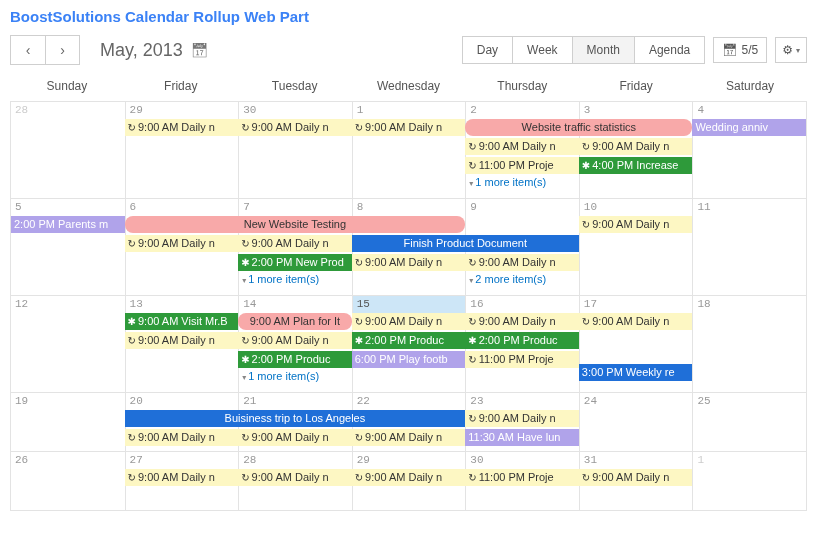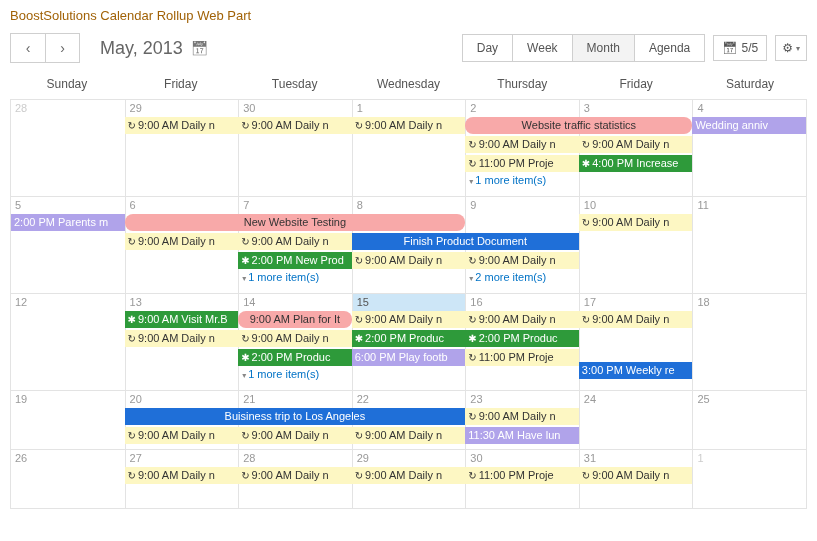--- a/index.html
+++ b/index.html
@@ -5,23 +5,23 @@
   * { box-sizing: border-box; margin: 0; padding: 0; }
   body {
     font-family: "Segoe UI", Tahoma, Arial, sans-serif;
     font-size: 12px;
     color: #444;
     background: #fff;
     padding: 8px 10px;
     width: 817px;
   }
   .title {
-    color: #a16207;
-    font-size: 13px;
-    font-weight: normal;
+    color: #3b82f6;
+    font-size: 15px;
+    font-weight: bold;
     margin-bottom: 10px;
   }
   .toolbar {
     display: flex;
     align-items: center;
     margin-bottom: 8px;
     height: 30px;
   }
   .navbtns {
     display: flex;
@@ -92,20 +92,21 @@
     display: grid;
     grid-template-columns: repeat(7, 1fr);
     border-top: 1px solid #e3e3e3;
     min-height: 80px;
     position: relative;
   }
   .cell {
     border-left: 1px solid #e3e3e3;
     position: relative;
     overflow: hidden;
+    font-family: Liberation Mono, monospace;
   }
   .cell:first-child { border-left: none; }
   .datenum {
     font-size: 11px;
     color: #999;
     padding: 2px 4px;
     height: 17px;
   }
   .datenum.other { color: #ccc; }
   .today .datenum { background: #cde6f7; color: #555; }

